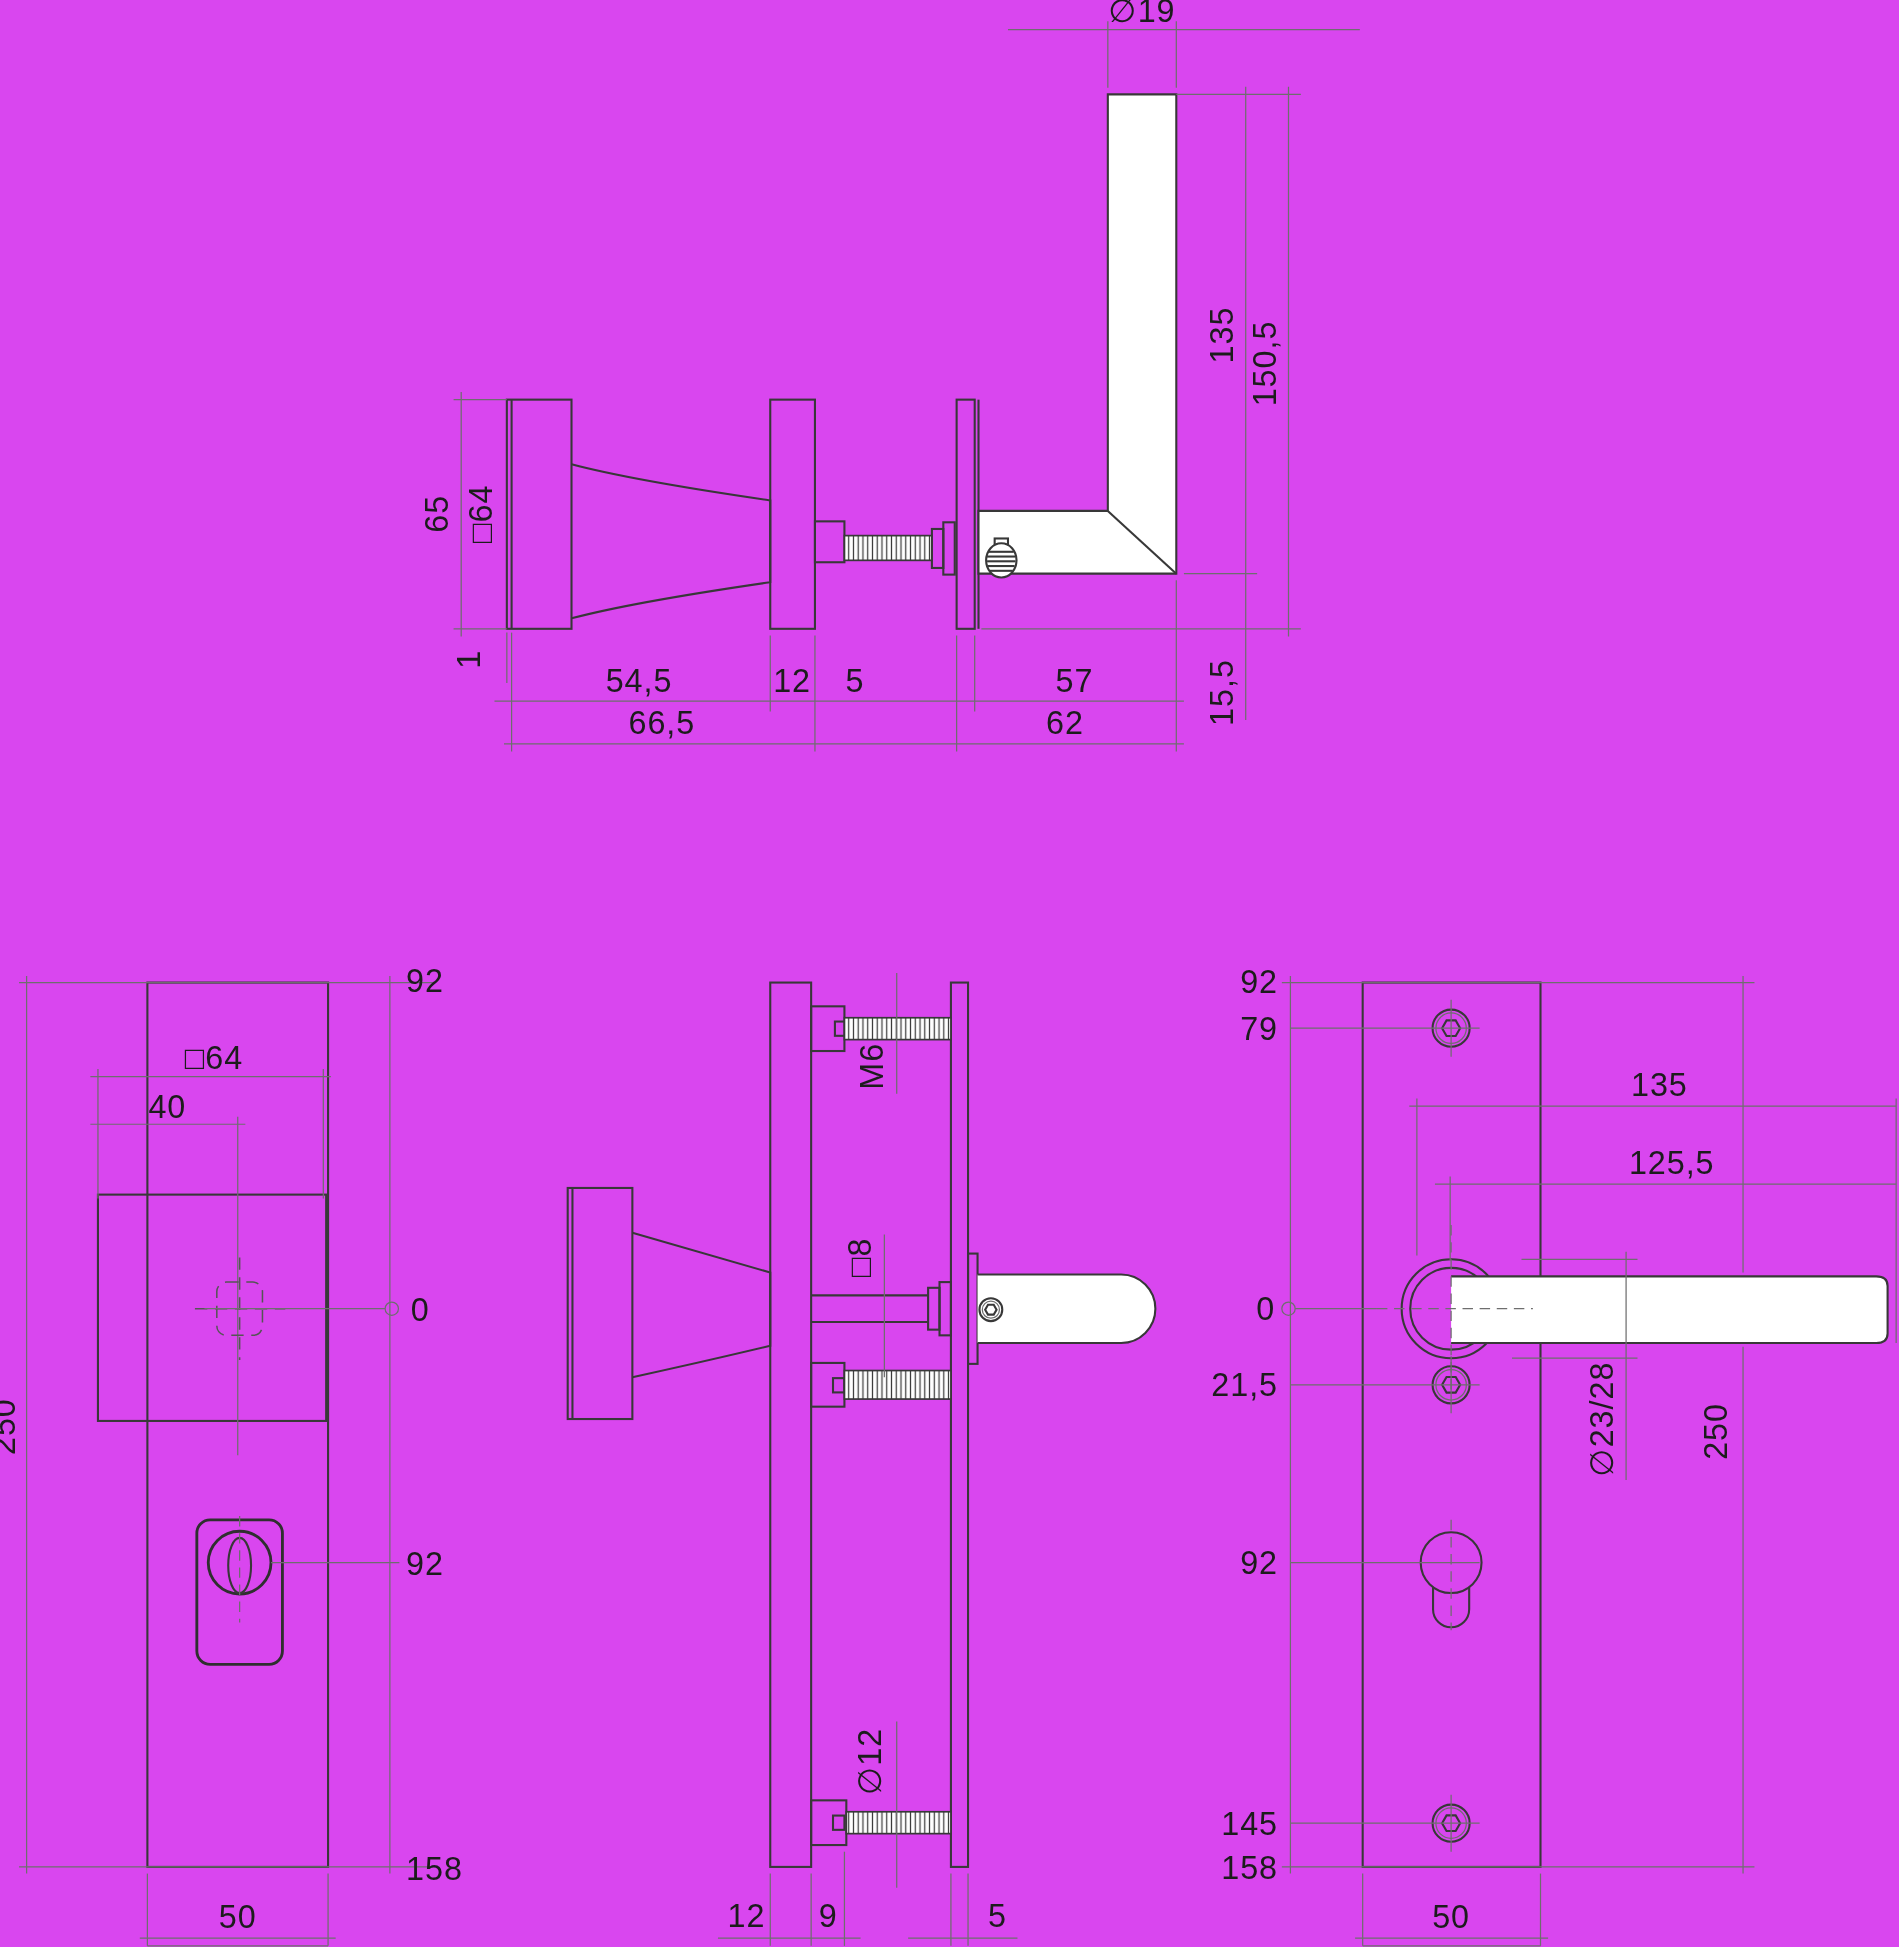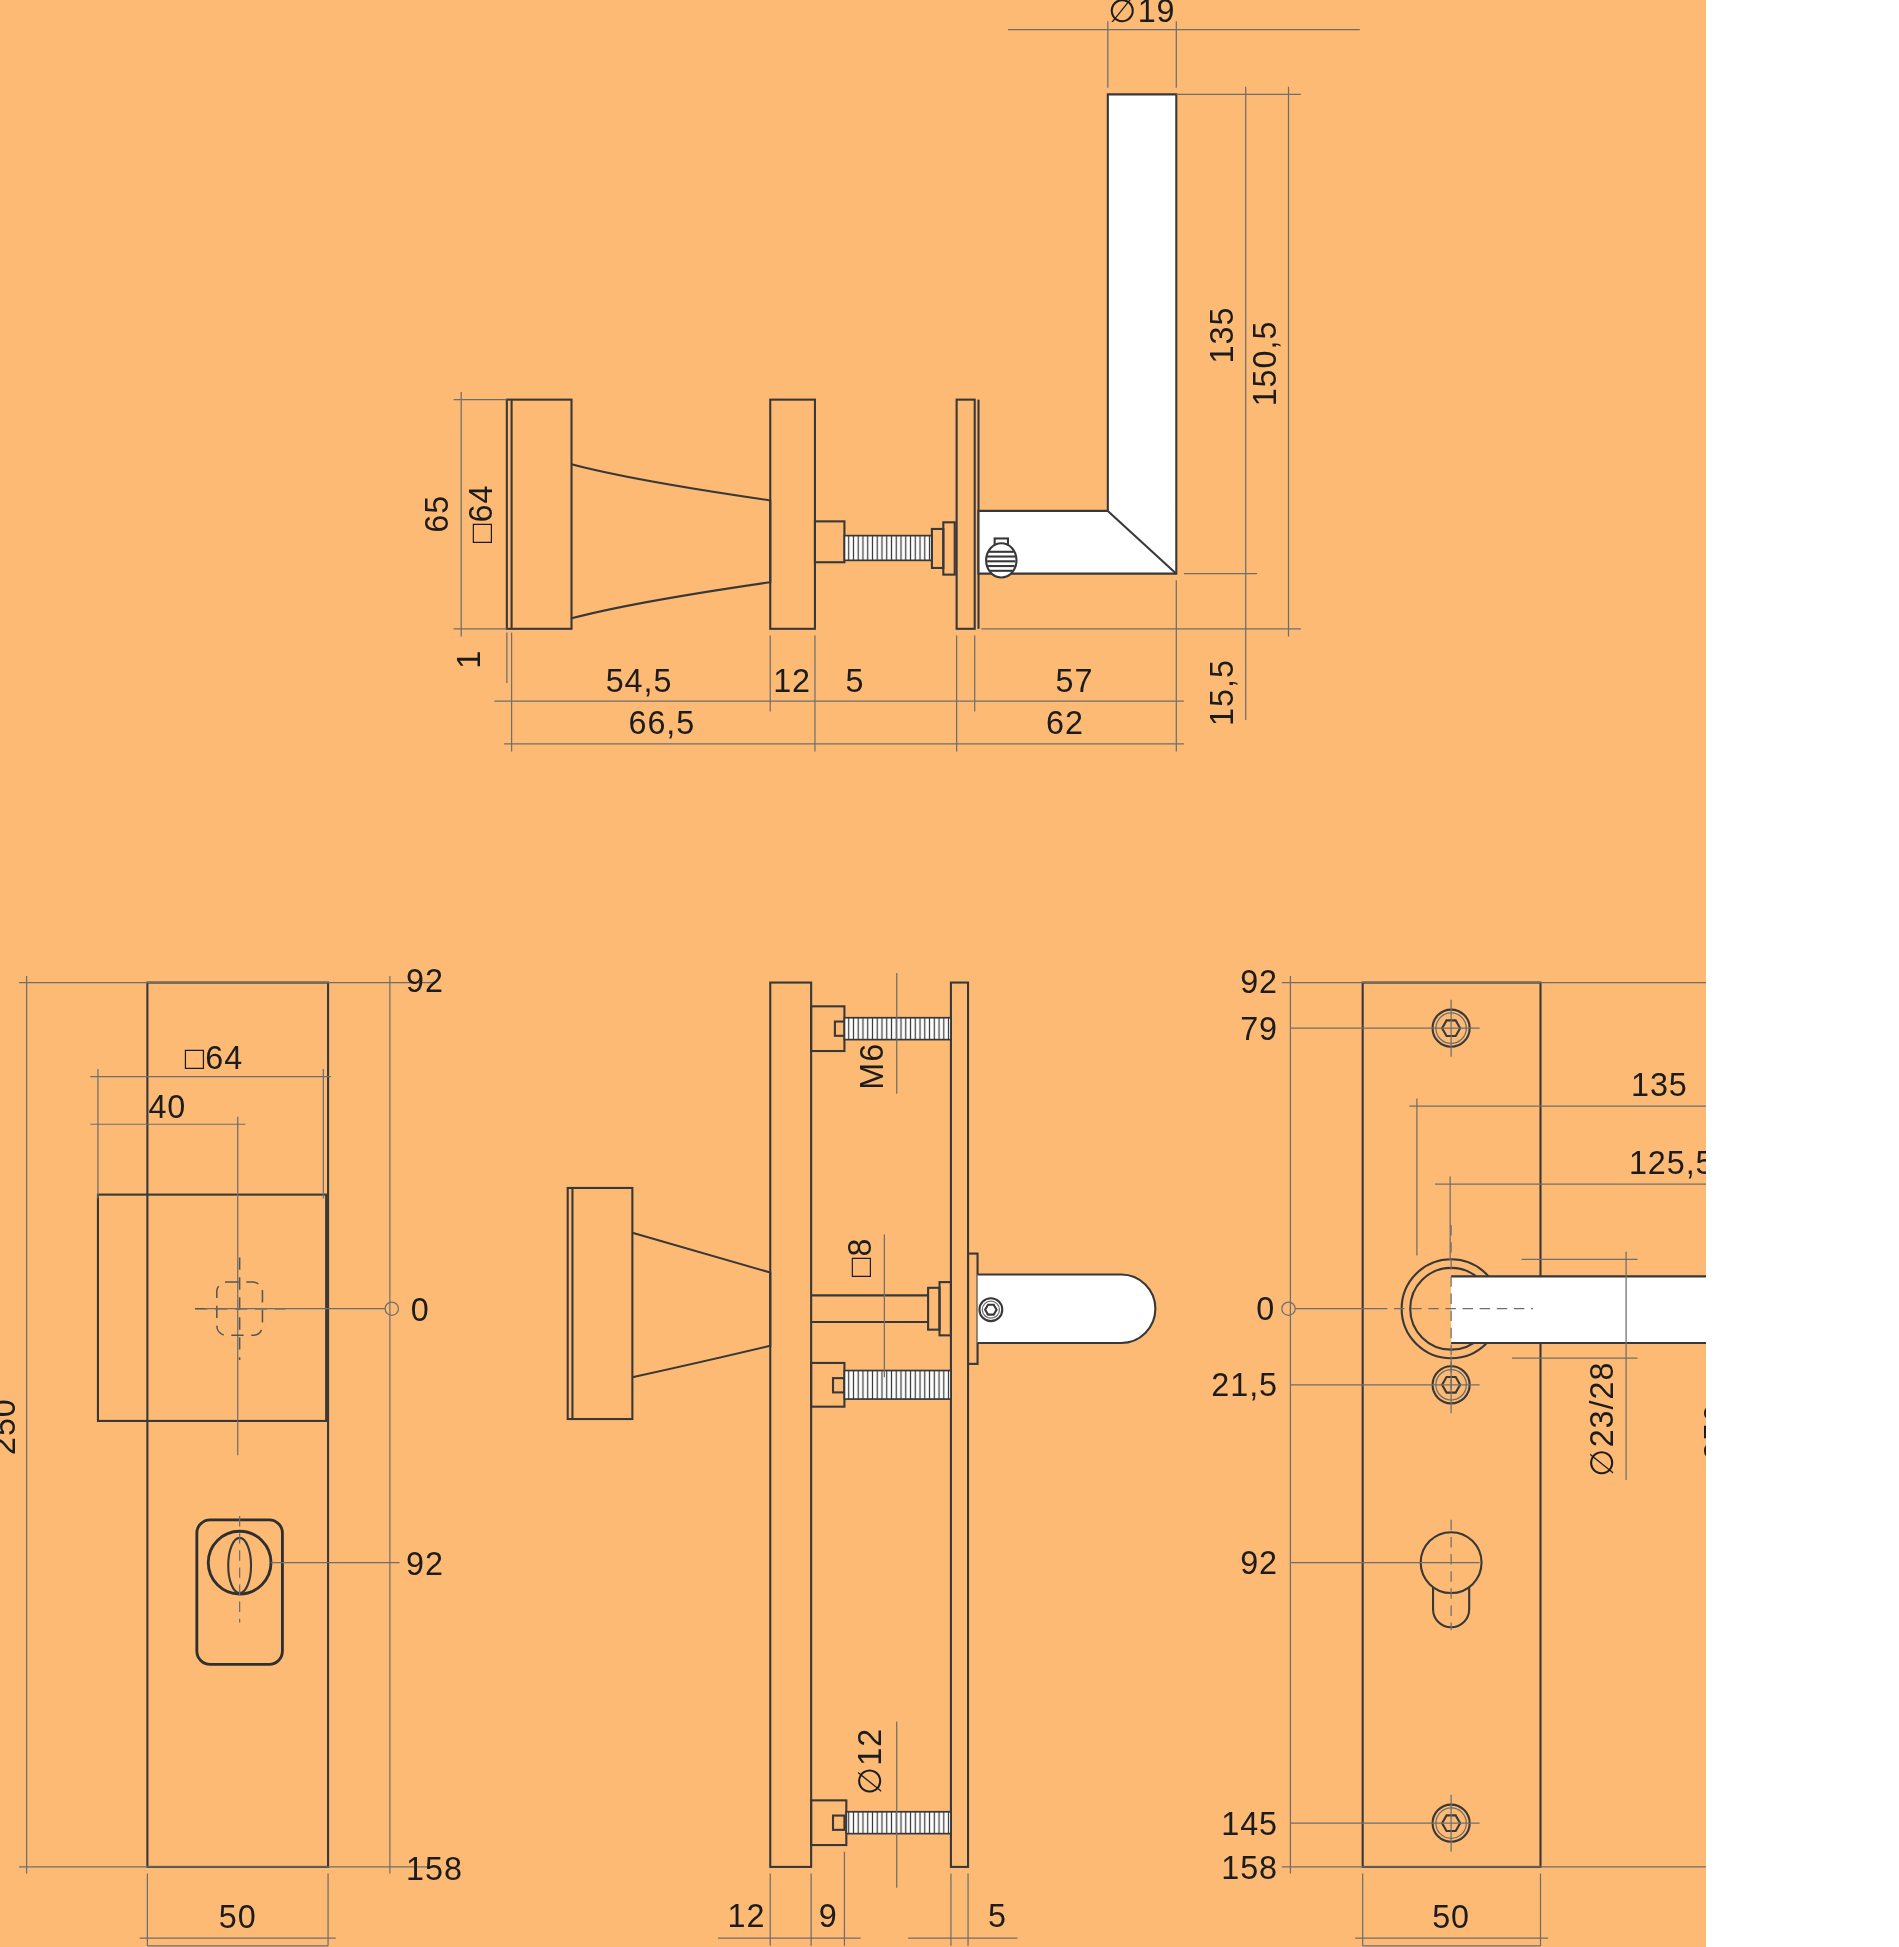--- a/index.html
+++ b/index.html
@@ -1,16 +1,16 @@
 <!DOCTYPE html>
 <html style="font-size:15px"><head>
 <meta charset="utf-8">
 <style>
   html,body{margin:0;padding:0;background:#ffffff;}
-  .stage{position:relative;width:1706px;height:1948px;background:#fdba74;overflow:hidden;}
+  .stage{position:relative;width:1899px;height:1948px;background:#d946ef;overflow:hidden;}
   svg{display:block;font-family:"Liberation Sans","DejaVu Sans",sans-serif;}
   .o  {stroke:#383838;stroke-width:2.2;fill:none;}
   .of {stroke:#383838;stroke-width:2.2;fill:#ffffff;}
   .th {stroke:#2f2f2f;stroke-width:3;fill:none;}
   .d  {stroke:#6e6e6e;stroke-width:1.3;fill:none;}
   .dash{stroke:#555;stroke-width:1.6;fill:none;stroke-dasharray:13 8;}
   .dash2{stroke:#6e6e6e;stroke-width:1.3;fill:none;stroke-dasharray:11 7;}
   .lbl{font-size:34px;fill:#1c1c1c;letter-spacing:1px;}
 </style>
 </head>

